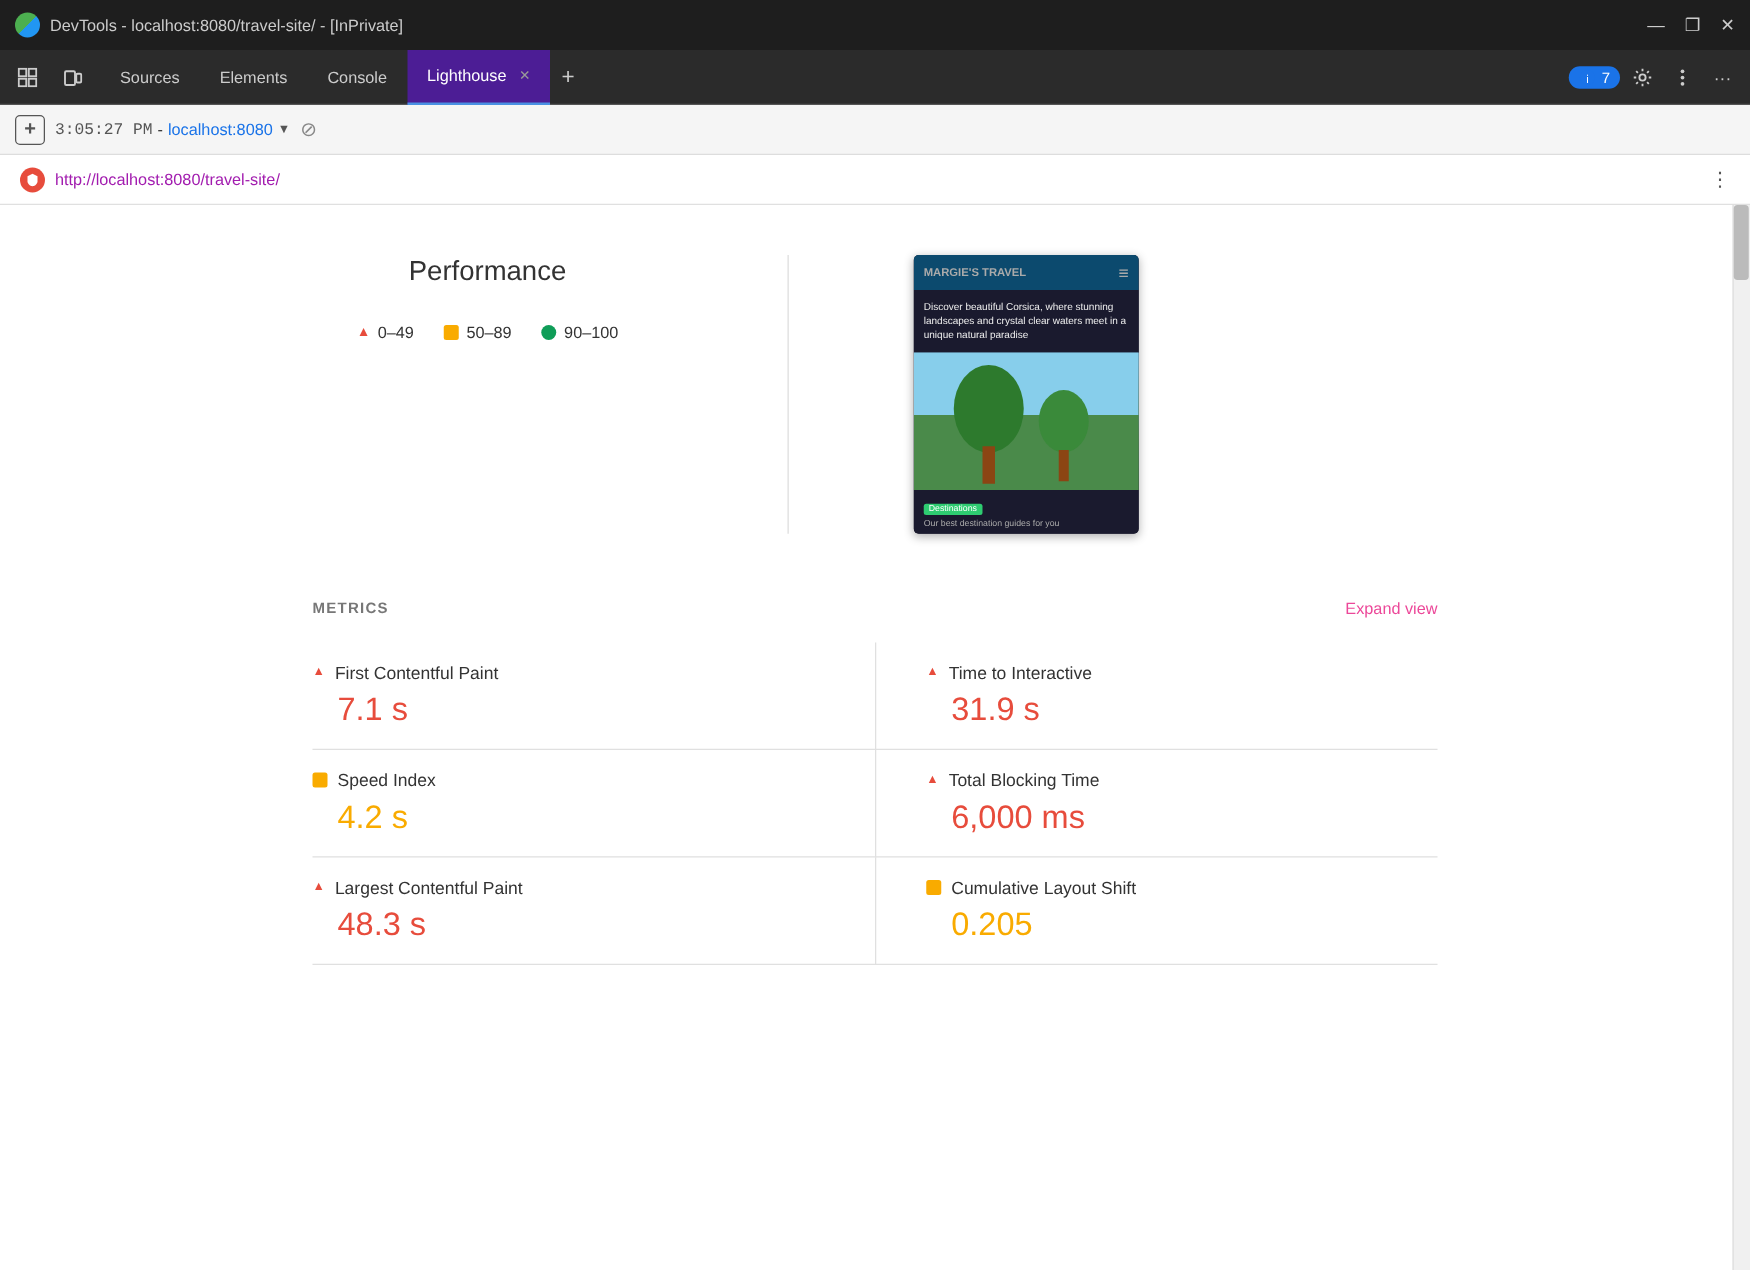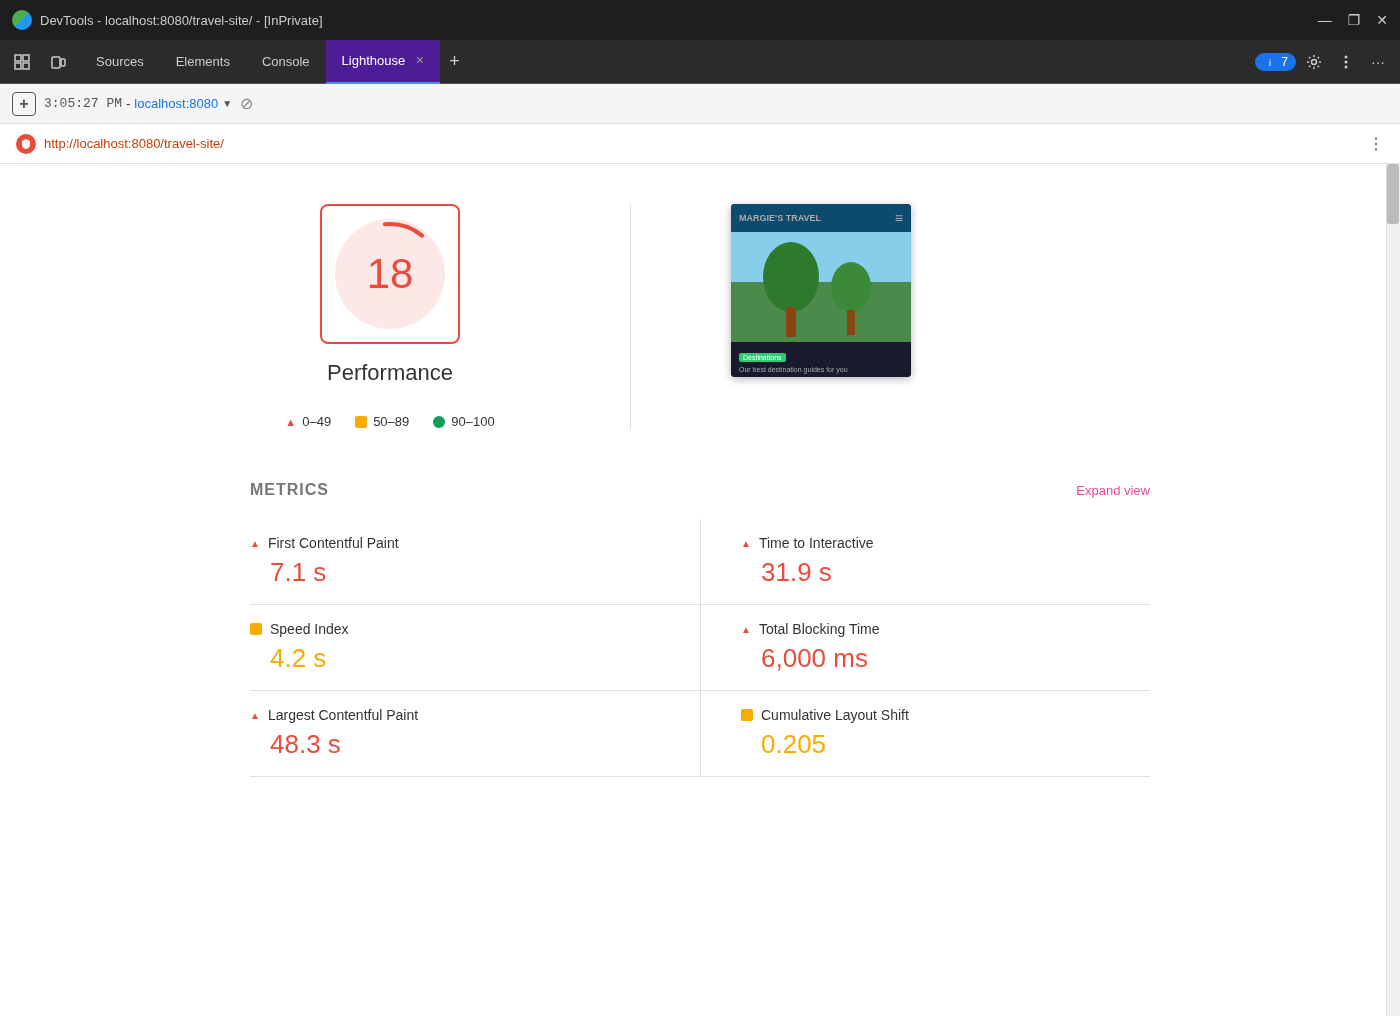--- a/index.html
+++ b/index.html
@@ -97,21 +97,21 @@
       display: flex; align-items: center;
       padding: 0 16px;
       border-bottom: 1px solid #e0e0e0;
       gap: 8px;
     }
     .url-icon {
       width: 20px; height: 20px; background: #e74c3c; border-radius: 50%;
       display: flex; align-items: center; justify-content: center; font-size: 11px; color: #fff;
       flex-shrink: 0;
     }
-    .url-text { font-size: 13px; color: #c2410c; flex: 1; }
+    .url-text { font-size: 13px; color: #a21caf; flex: 1; }
     .more-btn { color: #555; cursor: pointer; }
 
     
     .main-content {
       display: flex;
       height: calc(1016px - 40px - 44px - 40px - 40px);
       overflow-y: auto;
       overflow-x: hidden;
       position: relative;
     }
@@ -213,21 +213,21 @@
 
     
     .metrics-section {
       width: 100%; max-width: 900px; margin-top: 32px;
     }
     .metrics-header {
       display: flex; justify-content: space-between; align-items: center;
       margin-bottom: 20px;
     }
     .metrics-title {
-      font-size: 16px; font-weight: 700; color: #777; letter-spacing: 1px;
+      font-size: 12px; font-weight: 700; color: #777; letter-spacing: 1px;
     }
     .expand-view {
       font-size: 13px; color: #ec4899; cursor: pointer;
     }
 
     .metrics-grid {
       display: grid; grid-template-columns: 1fr 1fr;
       gap: 0;
     }
     .metric-item {
@@ -340,29 +340,20 @@
   <span class="url-text" style="cursor:pointer;">http://localhost:8080/travel-site/</span>
   <span class="more-btn">⋮</span>
 </div>
 
 <div class="main-content">
   <div class="content-area">
 
     <div class="score-section">
       <div class="score-left">
 
-        <div class="score-gauge">
-          <div class="score-circle">
-
-            <svg style="position:absolute;top:-2px;left:-2px;" width="114" height="114" viewBox="0 0 114 114">
-              <circle cx="57" cy="57" r="50" fill="none" stroke="#e74c3c" stroke-width="4" stroke-dasharray="40 274" stroke-dashoffset="-230" stroke-linecap="round"></circle>
-            </svg>
-            <span class="score-number">18</span>
-          </div>
-        </div>
 
         <div class="score-label">Performance</div>
 
 
         <div class="legend">
           <div class="legend-item">
             <span style="color:#e74c3c;font-size:11px;">▲</span>
             <span>0–49</span>
           </div>
           <div class="legend-item">
@@ -376,20 +367,21 @@
         </div>
       </div>
 
       <div style="width:1px;background:#ddd;margin:0 20px;align-self:stretch;"></div>
 
       <div class="screenshot-preview">
         <div class="screenshot-header">
           <span class="screenshot-logo">MARGIE'S TRAVEL</span>
           <span class="screenshot-menu-icon">≡</span>
         </div>
+        <div class="screenshot-text">Discover beautiful Corsica, where stunning landscapes and crystal clear waters meet in a unique natural paradise</div>
         <div class="screenshot-image">
           
           <svg viewBox="0 0 180 110" width="180" height="110">
             <rect width="180" height="50" fill="#87ceeb"></rect>
             <rect y="50" width="180" height="60" fill="#4a8a4a"></rect>
             <ellipse cx="60" cy="45" rx="28" ry="35" fill="#2d7a2d"></ellipse>
             <rect x="55" y="75" width="10" height="30" fill="#8B4513"></rect>
             <ellipse cx="120" cy="55" rx="20" ry="25" fill="#3a8a3a"></ellipse>
             <rect x="116" y="78" width="8" height="25" fill="#8B4513"></rect>
           </svg>

